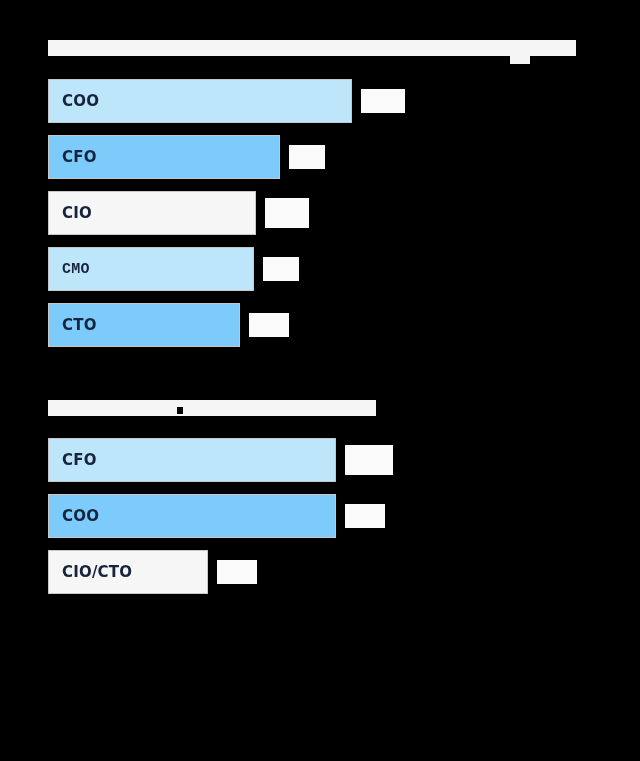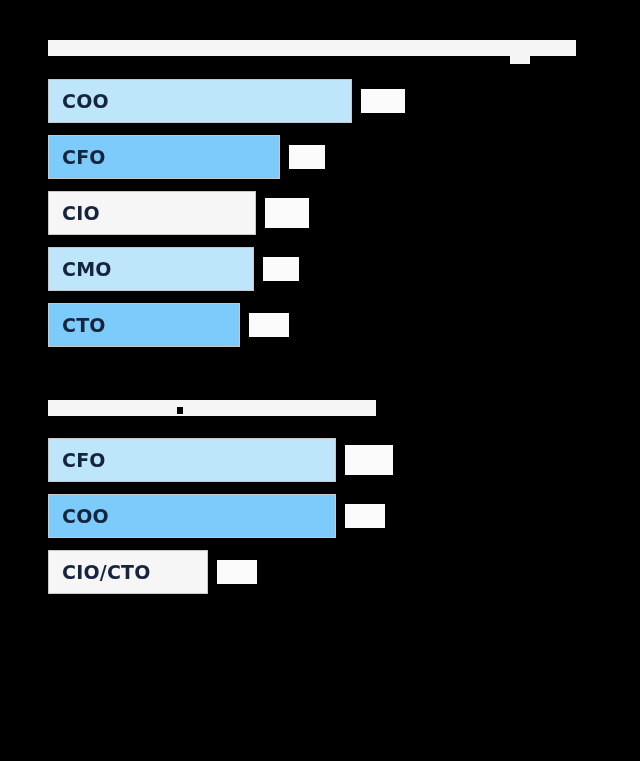--- a/index.html
+++ b/index.html
@@ -46,21 +46,21 @@
   }
   .bar {
     height: 44px;
     box-sizing: border-box;
     border: 1px solid #c8c8c8;
     display: flex;
     align-items: center;
     padding-left: 13px;
   }
   .bar-label {
-    font-size: 19px;
+    font-size: 15px;
     font-weight: 700;
     color: #17243d;
     letter-spacing: 0.2px;
     white-space: nowrap;
   }
   .bar-value {
     margin-left: 9px;
     height: 24px;
     background: #fbfbfb;
     flex: none;
@@ -92,21 +92,21 @@
       <div class="bar-value" style="width: 36px; background: rgb(251, 251, 251);"></div>
     </div>
 
     <div class="bar-row" id="s1-r2" style="top: 191px;">
       <div class="bar" style="width: 208px; background: rgb(246, 246, 246); border-color: rgb(200, 200, 200);">
         <span class="bar-label">CIO</span>
       </div>
       <div class="bar-value tall" style="width: 44px; background: rgb(251, 251, 251);"></div>
     </div>
 
-    <div class="bar-row" id="s1-r3" style="top: 247px;">
+    <div class="bar-row" id="s1-r3" style="top: 247px; font-family: Liberation Mono, monospace;">
       <div class="bar" style="width: 206px; background: rgb(190, 230, 251); border-color: rgb(200, 200, 200);">
         <span class="bar-label">CMO</span>
       </div>
       <div class="bar-value" style="width: 36px; background: rgb(251, 251, 251);"></div>
     </div>
 
     <div class="bar-row" id="s1-r4" style="top: 303px;">
       <div class="bar" style="width: 192px; background: rgb(125, 203, 250); border-color: rgb(200, 200, 200);">
         <span class="bar-label">CTO</span>
       </div>

